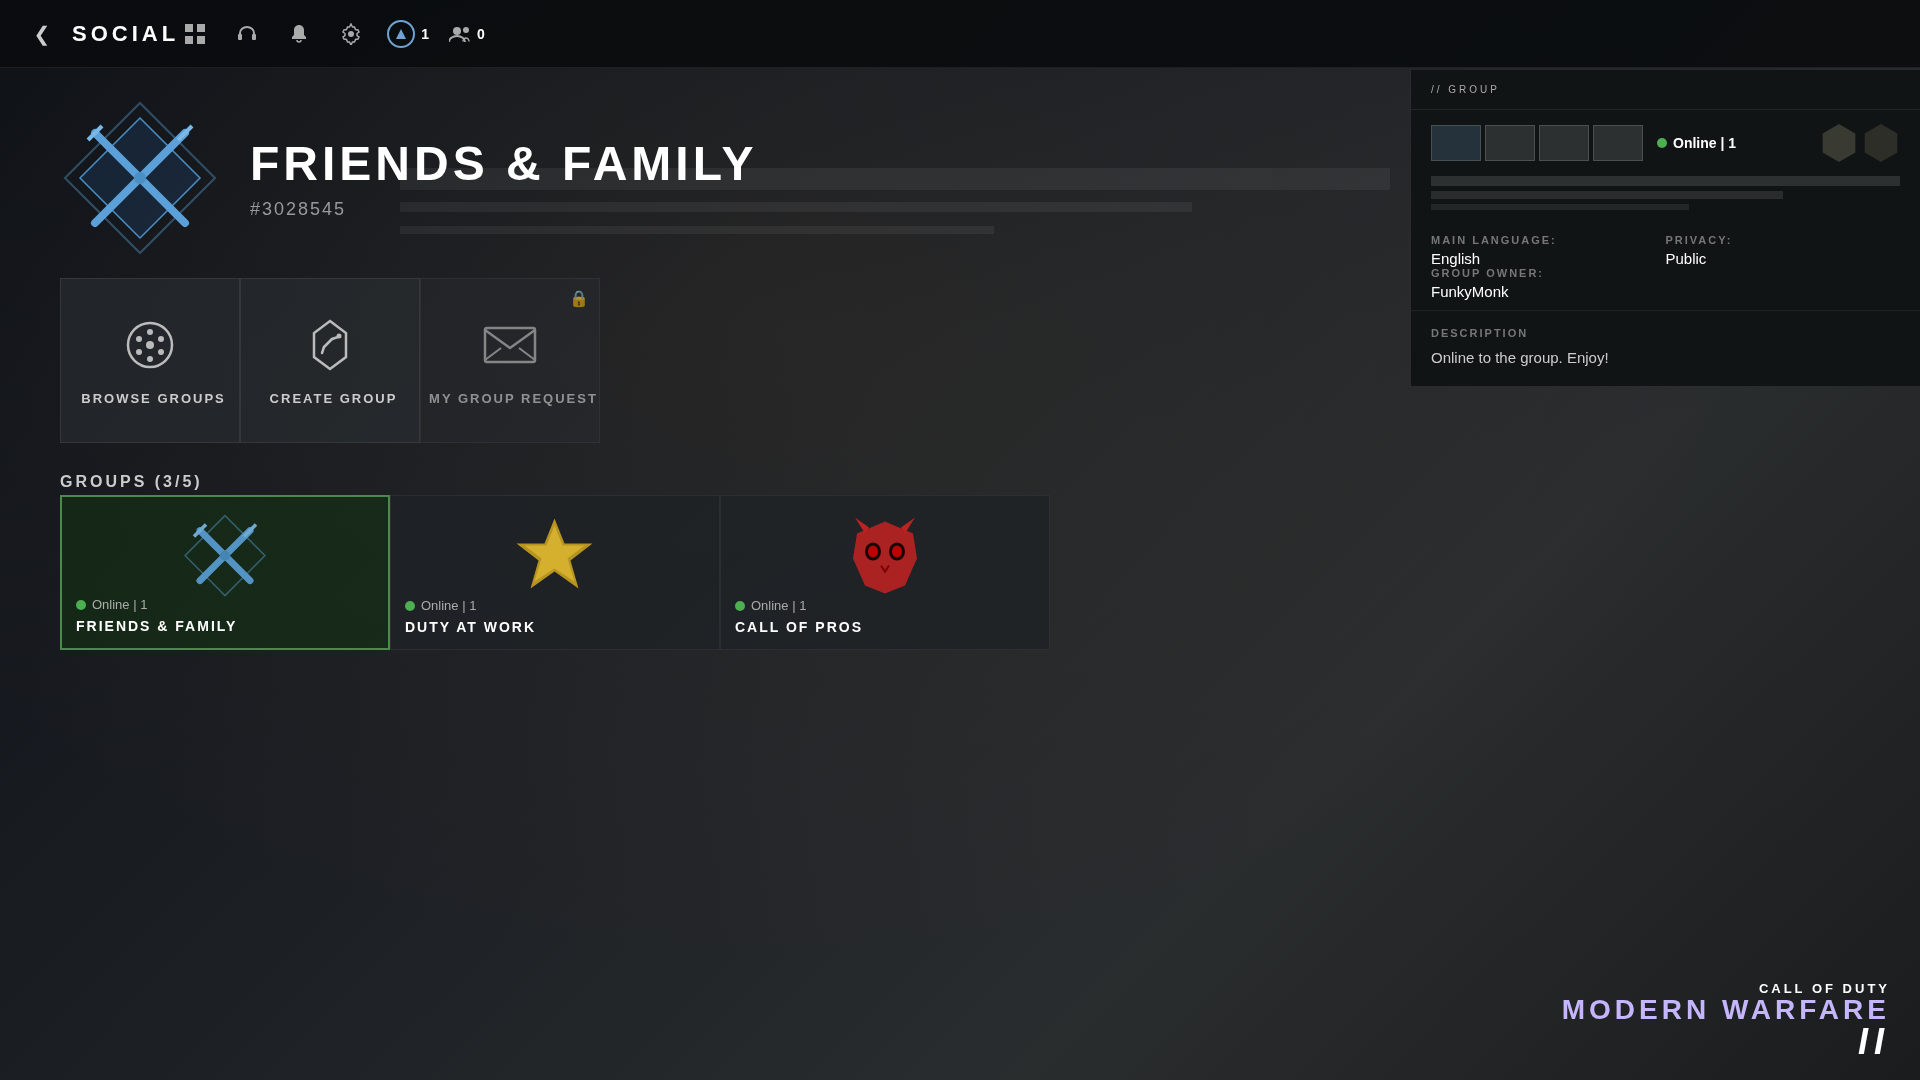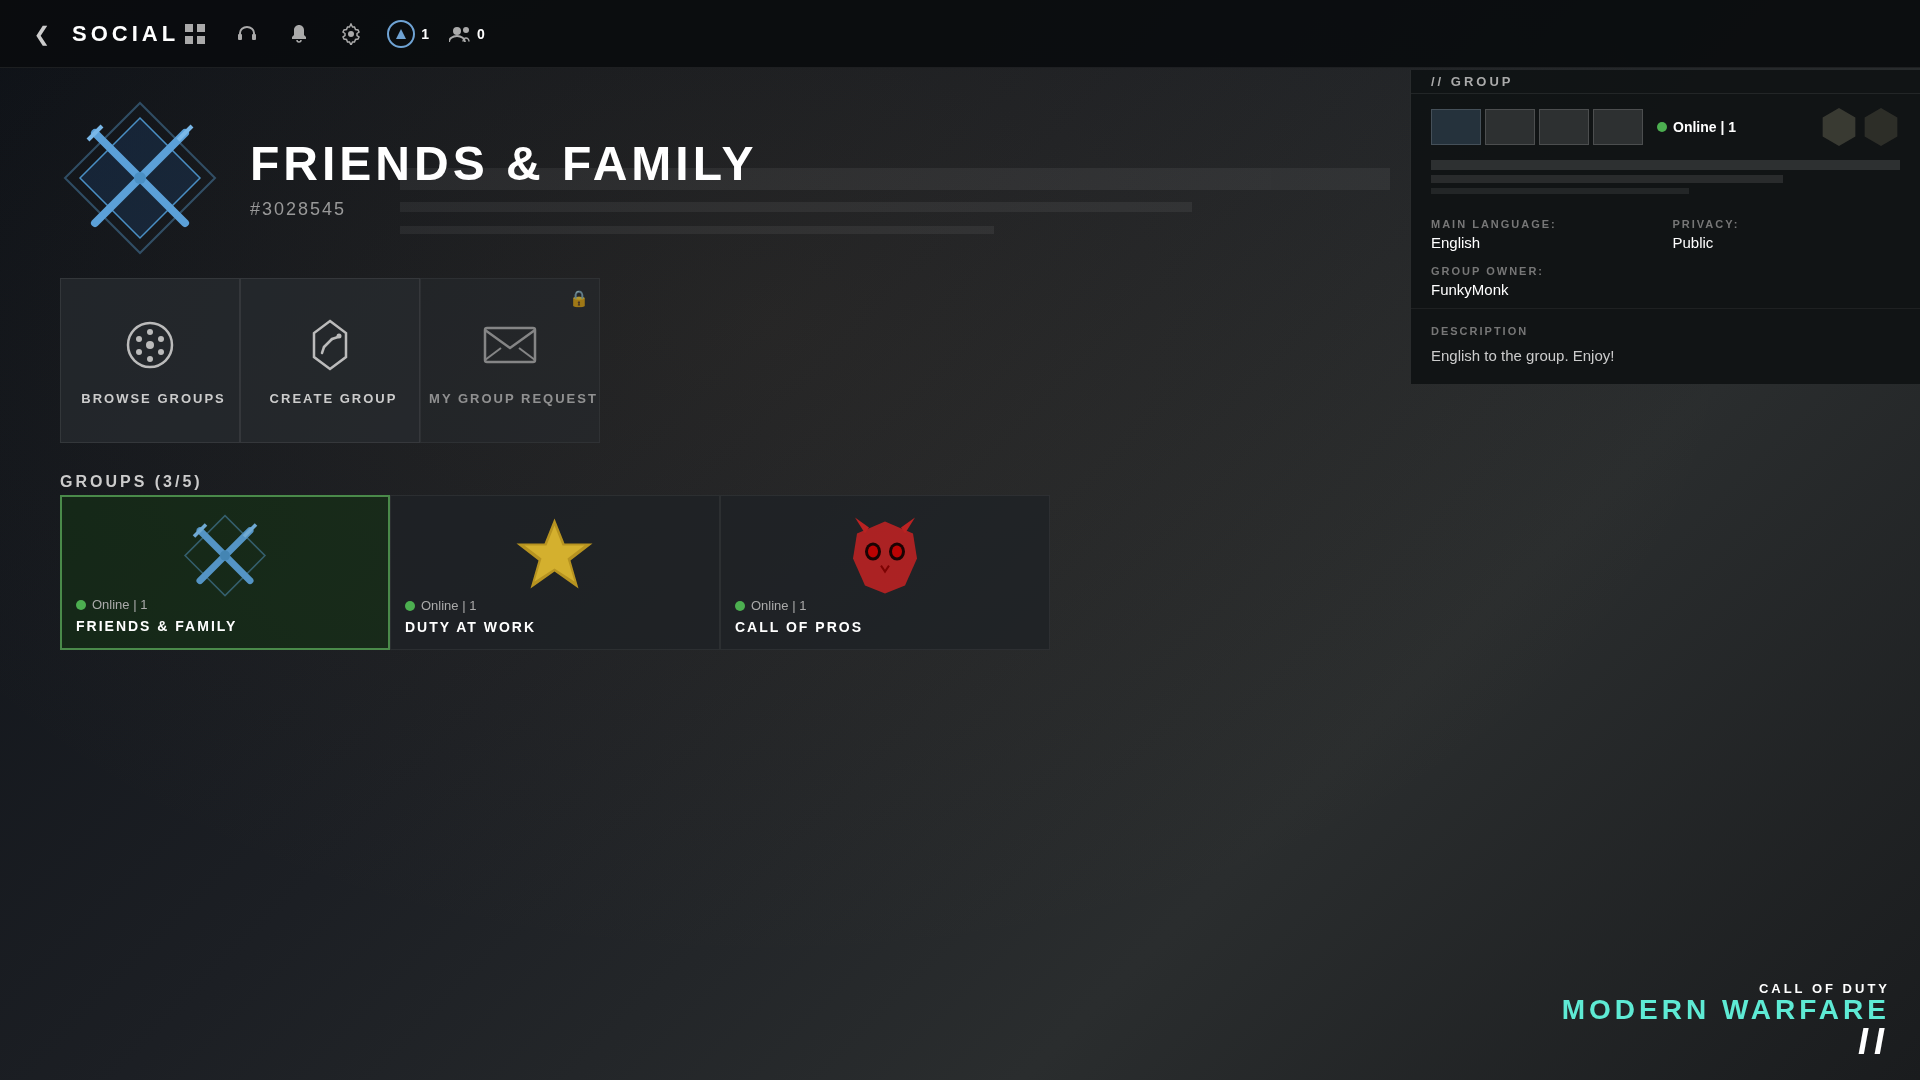--- a/index.html
+++ b/index.html
@@ -315,23 +315,23 @@
       top: 70px;
       right: 0;
       width: 510px;
       background: rgba(15,18,20,0.92);
       border-left: 1px solid rgba(255,255,255,0.1);
       padding: 0;
       z-index: 50;
     }
 
     .panel-title {
-      padding: 4px 20px;
-      font-size: 13px;
-      font-weight: 700;
+      padding: 14px 20px;
+      font-size: 10px;
+      font-weight: 400;
       letter-spacing: 3px;
       color: #aaa;
       border-bottom: 1px solid rgba(255,255,255,0.08);
     }
 
     .panel-members-bar {
       padding: 14px 20px;
       display: flex;
       align-items: center;
       gap: 14px;
@@ -372,21 +372,20 @@
       width: 38px;
       height: 38px;
       background: rgba(180,170,140,0.2);
       clip-path: polygon(50% 0%, 93% 25%, 93% 75%, 50% 100%, 7% 75%, 7% 25%);
     }
 
     .panel-fields {
       padding: 10px 20px;
       display: grid;
       grid-template-columns: 1fr 1fr;
-      gap: 14px;
     }
 
     .panel-field-label {
       font-size: 11px;
       font-weight: 700;
       letter-spacing: 2px;
       color: #777;
       text-transform: uppercase;
       margin-bottom: 4px;
     }
@@ -453,21 +452,21 @@
       font-size: 13px;
       letter-spacing: 3px;
       color: #fff;
       font-weight: 700;
       text-transform: uppercase;
     }
 
     .cod-logo-sub {
       font-size: 28px;
       letter-spacing: 4px;
-      color: #5eead4;
+      color: #c4b5fd;
       font-weight: 900;
       line-height: 1;
     }
 
     .cod-logo-mwii {
       font-size: 36px;
       letter-spacing: 6px;
       font-style: italic;
       color: #fff;
       font-weight: 900;
@@ -729,21 +728,21 @@
       <div class="panel-field-value">Public</div>
     </div>
     <div>
       <div class="panel-field-label">GROUP OWNER:</div>
       <div class="panel-field-value">FunkyMonk</div>
     </div>
   </div>
 
   <div class="panel-description">
     <div class="desc-label">DESCRIPTION</div>
-    <div class="desc-value">English to the group. Enjoy!</div>
+    <div class="desc-value">Online to the group. Enjoy!</div>
   </div>
 </div>
 
 <div class="cod-logo">
   <div class="cod-logo-text">CALL OF DUTY</div>
   <div class="cod-logo-sub">MODERN WARFARE</div>
   <div class="cod-logo-mwii">II</div>
 </div>
 
 </body></html>

